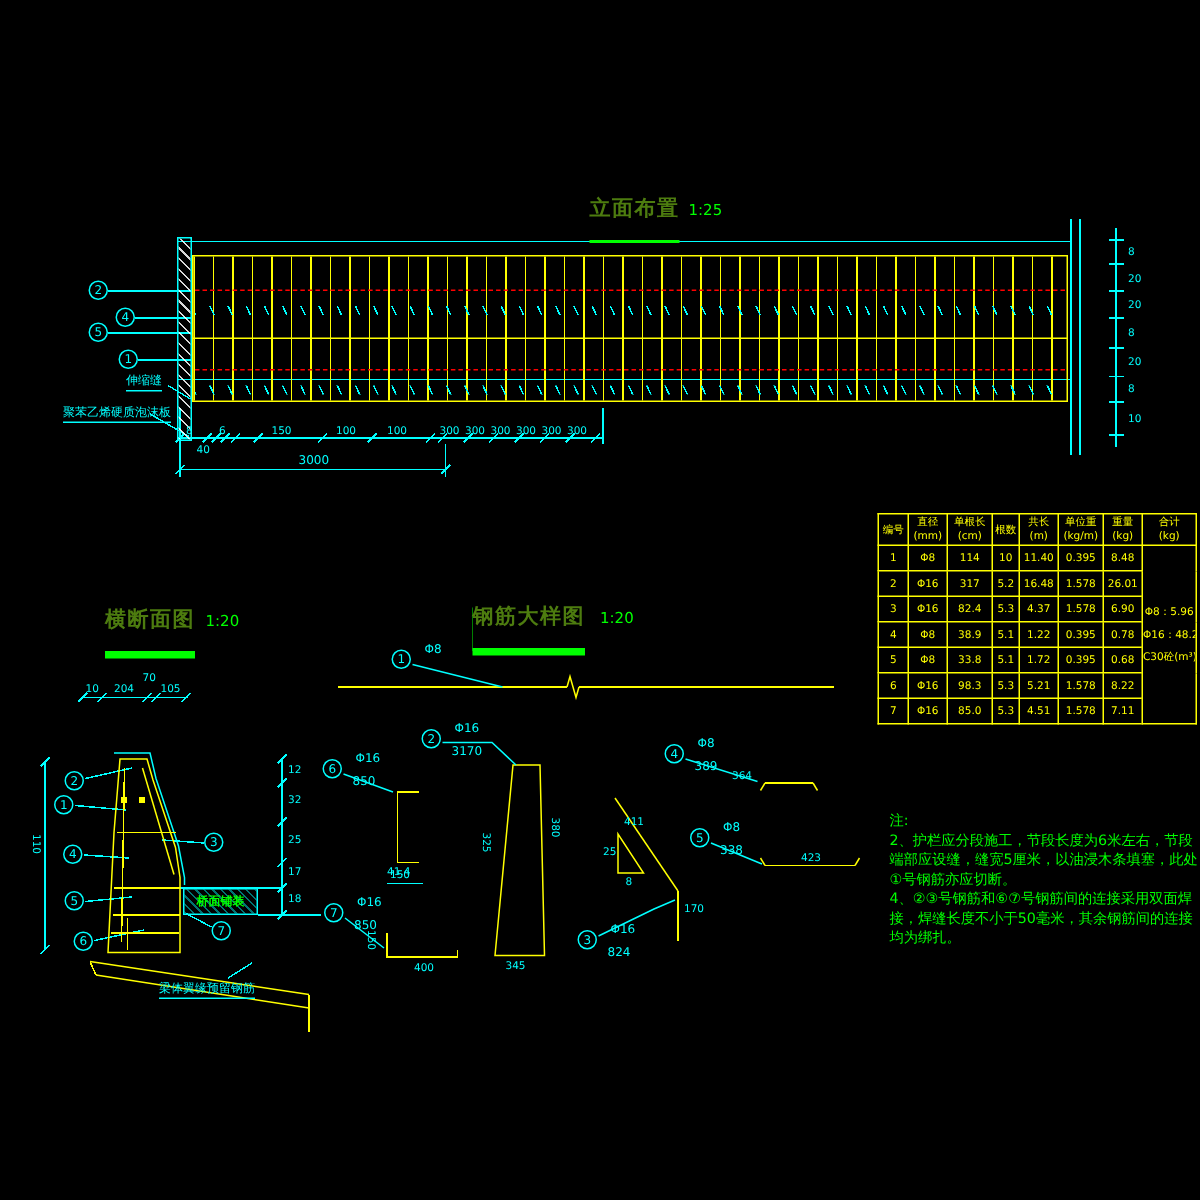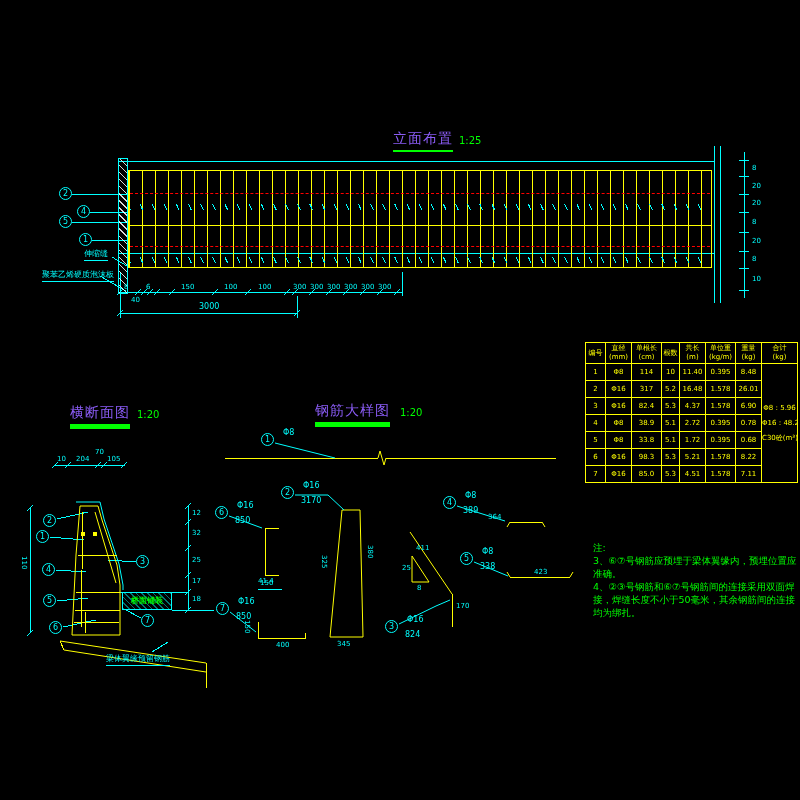--- a/index.html
+++ b/index.html
@@ -5,22 +5,22 @@
   *{margin:0;padding:0;box-sizing:border-box}
   html,body{background:#000}
   #stage{position:relative;width:800px;height:800px;background:#000;overflow:hidden;
          font-family:"DejaVu Sans",sans-serif}
   svg{position:absolute;left:0;top:0}
   .lbl{position:absolute;color:#00ffff;font-size:8px;line-height:1;white-space:nowrap}
   .lbl.sm{font-size:7px}
   .vert{writing-mode:vertical-rl}
   .circ{position:absolute;width:13px;height:13px;border:1px solid #00ffff;border-radius:50%;
         color:#00ffff;font-size:8px;line-height:11px;text-align:center}
-  .gtitle{position:absolute;color:#8b5cf6;font-size:14px;font-weight:normal;letter-spacing:1px;
-          padding-bottom:2px;border-bottom:2px solid #00ff00;white-space:nowrap}
+  .gtitle{position:absolute;color:#4d7c0f;font-size:14px;font-weight:bold;letter-spacing:1px;
+          padding-bottom:12px;border-bottom:2px solid #00ff00;white-space:nowrap}
   .gtitle.dbl{box-shadow:0 3px 0 #00ff00}
   .gscale{position:absolute;color:#00ff00;font-size:10px;white-space:nowrap}
   .band{position:absolute;left:128px;top:170px;width:584px;height:98px;border:1px solid #ffff00;
         background:repeating-linear-gradient(90deg,#ffff00 0,#ffff00 1px,transparent 1px,transparent 13px)}
   .hline{position:absolute;height:1px;background:#ffff00}
   .rdash{position:absolute;height:0;border-top:1px dashed #ff0000}
   .ticksrow{position:absolute;height:6px;
         background:repeating-linear-gradient(65deg,#00ffff 0,#00ffff 1px,transparent 1px,transparent 11px)}
   .hatch{position:absolute;border:1px solid #00ffff;
         background:repeating-linear-gradient(45deg,rgba(255,255,255,.85) 0,rgba(255,255,255,.85) 1px,transparent 1px,transparent 5px)}
@@ -293,21 +293,21 @@
           <td>5.3</td>
           <td>4.37</td>
           <td>1.578</td>
           <td>6.90</td>
         </tr>
       <tr>
           <td>4</td>
           <td>Φ8</td>
           <td>38.9</td>
           <td>5.1</td>
-          <td>2.72</td>
+          <td>1.22</td>
           <td>0.395</td>
           <td>0.78</td>
         </tr>
       <tr>
           <td>5</td>
           <td>Φ8</td>
           <td>33.8</td>
           <td>5.1</td>
           <td>1.72</td>
           <td>0.395</td>
@@ -398,17 +398,17 @@
   <span class="lbl sm" style="left:276px;top:642px">400</span>
   <span class="lbl sm" style="left:416px;top:545px">411</span>
   <span class="lbl sm" style="left:456px;top:603px">170</span>
   <span class="lbl sm" style="left:402px;top:565px">25</span>
   <span class="lbl sm" style="left:417px;top:585px">8</span>
   <span class="lbl sm" style="left:488px;top:514px">364</span>
   <span class="lbl sm" style="left:534px;top:569px">423</span>
 
   <div class="notes">
     <div>注:</div>
-    <div class="ln">3、⑥⑦号钢筋应预埋于梁体翼缘内，预埋位置应准确。</div>
+    <div class="ln">2、护栏应分段施工，节段长度为6米左右，节段端部应设缝，缝宽5厘米，以油浸木条填塞，此处①号钢筋亦应切断。</div>
     <div class="ln">4、②③号钢筋和⑥⑦号钢筋间的连接采用双面焊接，焊缝长度不小于50毫米，其余钢筋间的连接均为绑扎。</div>
   </div>
 
 </div>
 
 </body></html>

